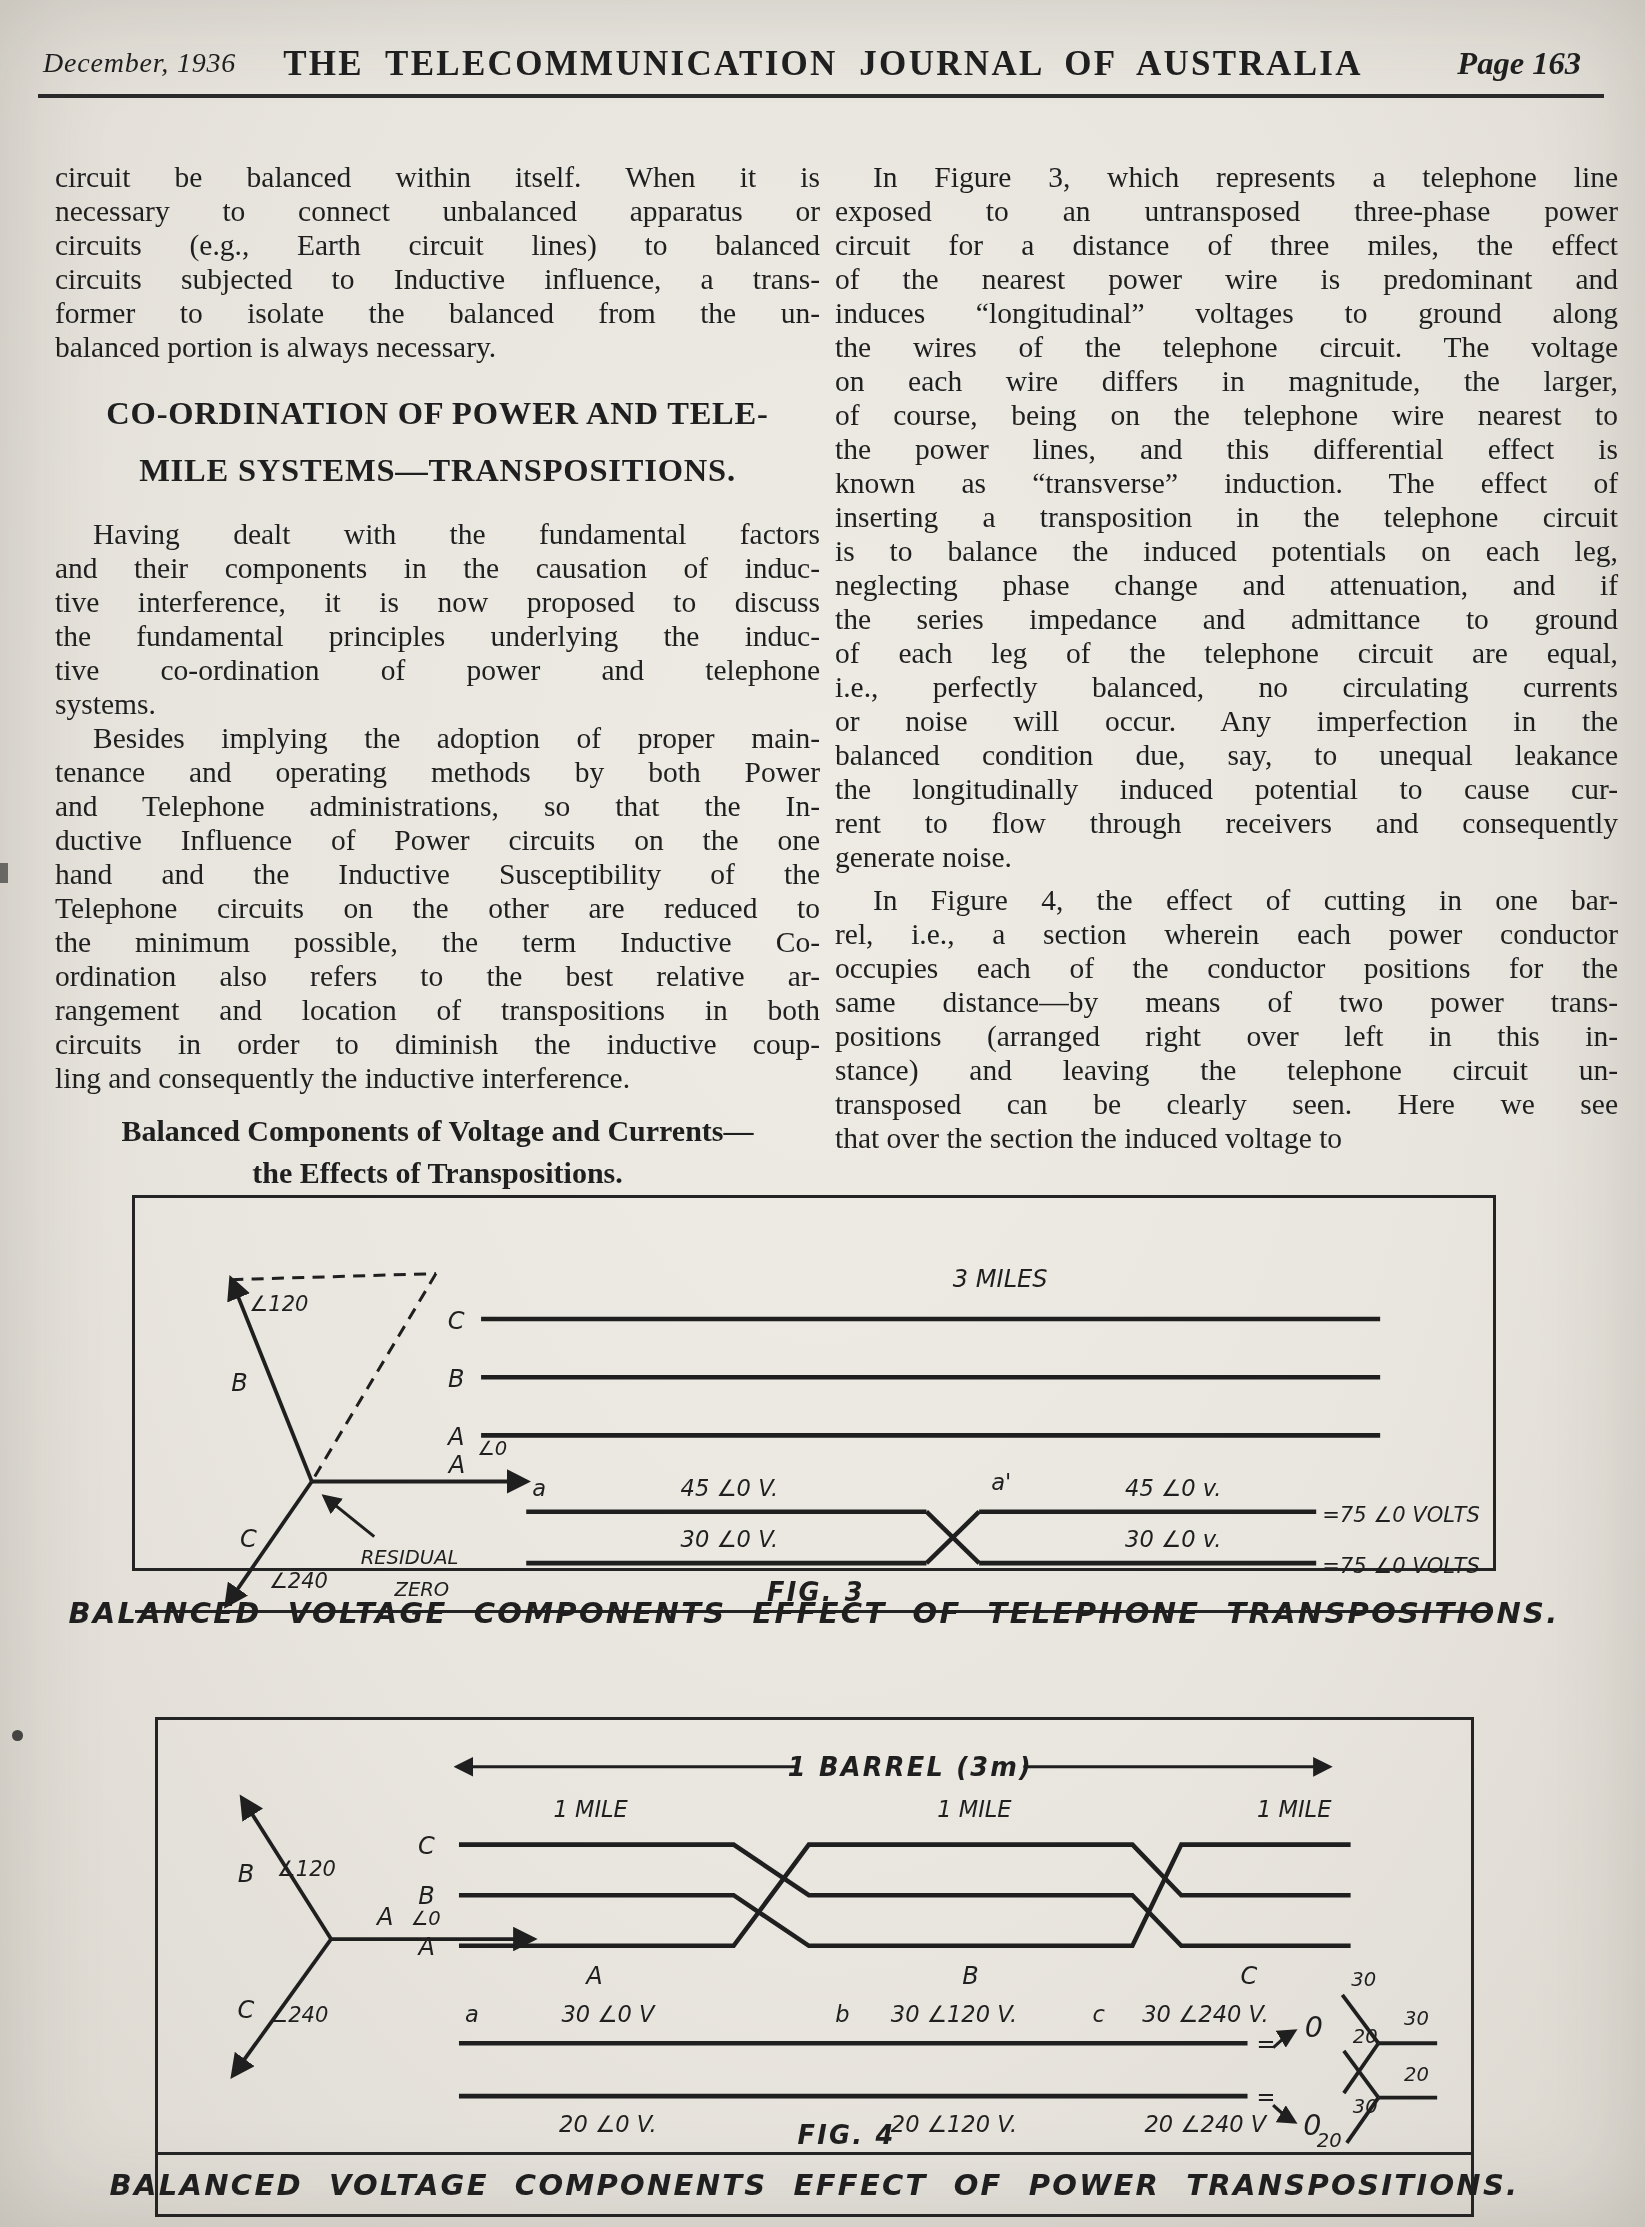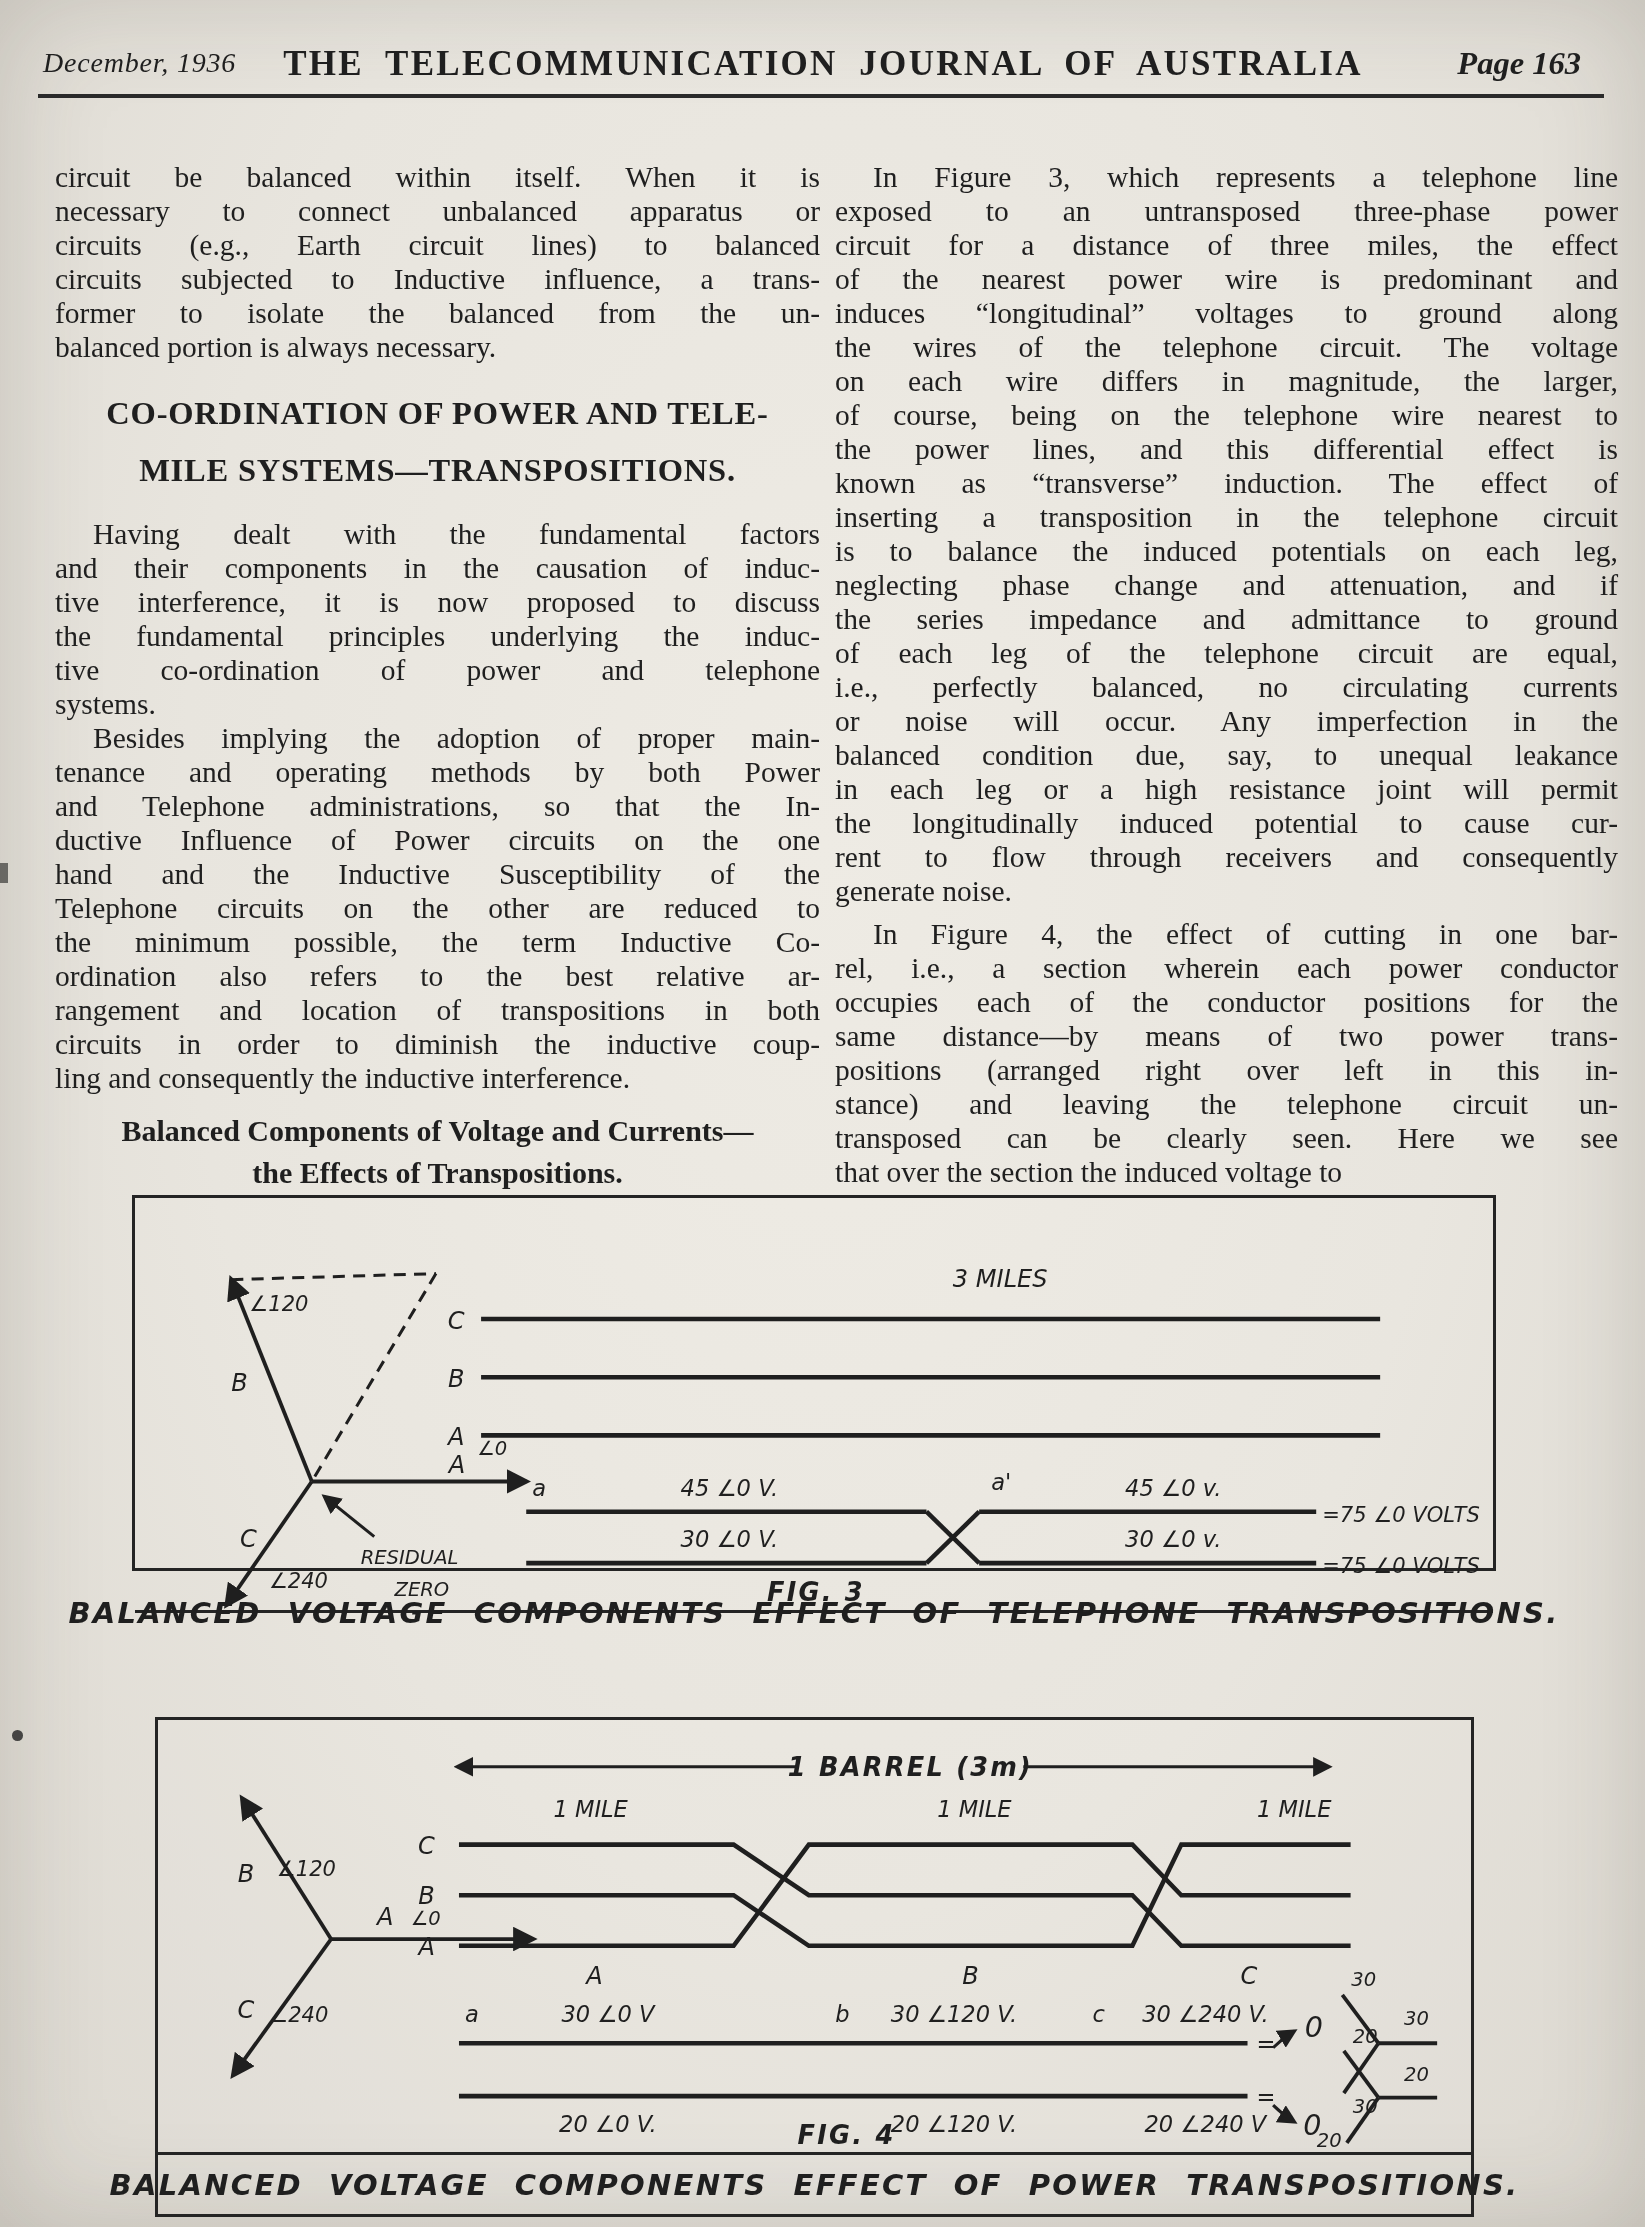--- a/index.html
+++ b/index.html
@@ -112,21 +112,20 @@
         <div class="ln">the power lines, and this differential effect is</div>
         <div class="ln">known as “transverse” induction. The effect of</div>
         <div class="ln">inserting a transposition in the telephone circuit</div>
         <div class="ln">is to balance the induced potentials on each leg,</div>
         <div class="ln">neglecting phase change and attenuation, and if</div>
         <div class="ln">the series impedance and admittance to ground</div>
         <div class="ln">of each leg of the telephone circuit are equal,</div>
         <div class="ln">i.e., perfectly balanced, no circulating currents</div>
         <div class="ln">or noise will occur. Any imperfection in the</div>
         <div class="ln">balanced condition due, say, to unequal leakance</div>
-        <div class="ln">in each leg or a high resistance joint will permit</div>
         <div class="ln">the longitudinally induced potential to cause cur-</div>
         <div class="ln">rent to flow through receivers and consequently</div>
         <div class="ln">generate noise.</div>
       </div>
     <div class="para indent mt">
         <div class="ln">In Figure 4, the effect of cutting in one bar-</div>
         <div class="ln">rel, i.e., a section wherein each power conductor</div>
         <div class="ln">occupies each of the conductor positions for the</div>
         <div class="ln">same distance—by means of two power trans-</div>
         <div class="ln">positions (arranged right over left in this in-</div>

